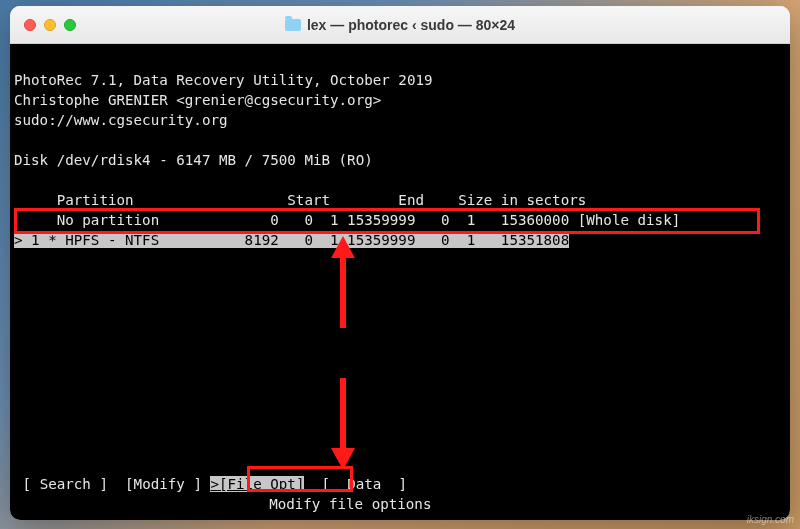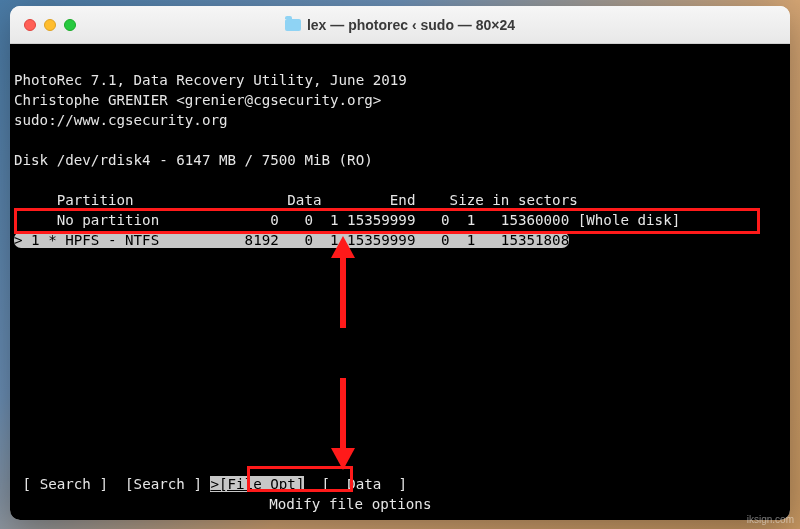--- a/index.html
+++ b/index.html
@@ -77,21 +77,20 @@
     font-size: 14.2px;
     line-height: 20px;
     padding: 6px 4px 4px 4px;
     position: relative;
     white-space: pre;
   }
   .sel-row {
     background: #c7c7c7;
     color: #000;
     display: inline;
-    border-radius: 7px;
   }
   .menu-row {
     position: absolute;
     bottom: 26px;
     left: 4px;
   }
   .caption-row {
     position: absolute;
     bottom: 6px;
     left: 20px;
@@ -125,51 +124,52 @@
   }
   .arrow-up { left: 328px; top: 236px; }
   .arrow-down { left: 328px; top: 374px; }
   .watermark {
     position: absolute;
     right: 6px;
     bottom: 4px;
     font-size: 10px;
     color: rgba(255,255,255,0.45);
     font-family: sans-serif;
+    font-style: italic;
   }
 </style>
 </head>
 <body>
 
 <div class="window">
 
   <div class="titlebar">
     <div class="traffic-lights">
       <div class="tl red"></div>
       <div class="tl yellow"></div>
       <div class="tl green"></div>
     </div>
     <div class="title">
       <span class="folder-icon"></span>
       <span>lex — photorec ‹ sudo — 80×24</span>
     </div>
   </div>
 
   <div class="terminal">
-<span>PhotoRec 7.1, Data Recovery Utility, June 2019</span>
+<span>PhotoRec 7.1, Data Recovery Utility, October 2019</span>
 <span>Christophe GRENIER &lt;grenier@cgsecurity.org&gt;</span>
 <span>sudo://www.cgsecurity.org</span>
 
 <span>Disk /dev/rdisk4 - 6147 MB / 7500 MiB (RO)</span>
 
-<span>     Partition                  Data        End    Size in sectors</span>
+<span>     Partition                  Start        End    Size in sectors</span>
 <span>     No partition             0   0  1 15359999   0  1   15360000 [Whole disk]</span>
 <span class="sel-row">&gt; 1 * HPFS - NTFS          8192   0  1 15359999   0  1   15351808</span>
 
-<div class="menu-row"> <span>[ Search ]</span>  <span>[Search ]</span> <span class="sel-menu">&gt;[File Opt]</span>  <span>[  Data  ]</span></div>
+<div class="menu-row"> <span>[ Search ]</span>  <span>[Modify ]</span> <span class="sel-menu">&gt;[File Opt]</span>  <span>[  Data  ]</span></div>
 <div class="caption-row">                            Modify file options</div>
   </div>
 </div>
 
 <div class="hl-box1"></div>
 <div class="hl-box2"></div>
 
 <svg class="arrow arrow-up" width="30" height="96">
   <line x1="15" y1="92" x2="15" y2="16" stroke="#ff1a1a" stroke-width="6"></line>
   <polygon points="15,0 3,22 27,22" fill="#ff1a1a"></polygon>

